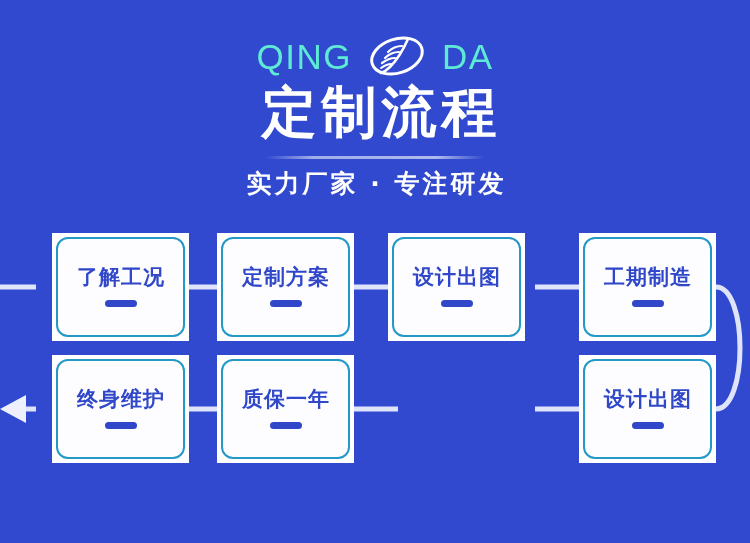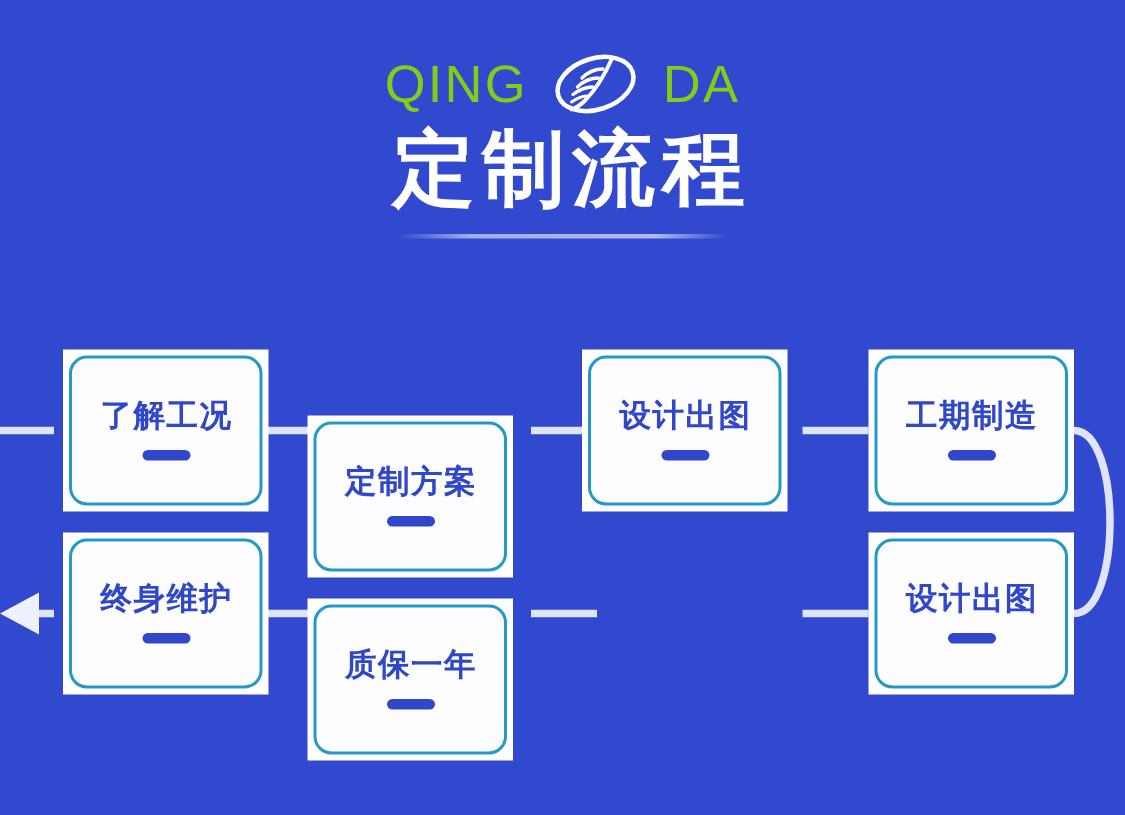--- a/index.html
+++ b/index.html
@@ -39,21 +39,21 @@
     left: 0;
     width: 750px;
     display: flex;
     align-items: center;
     justify-content: center;
     gap: 16px;
     height: 56px;
   }
 
   .brand-word {
-    color: #84cc16;
+    color: #5eead4;
     font-size: 35px;
     font-weight: 400;
     letter-spacing: 1.5px;
     line-height: 1;
   }
 
   .brand-mark {
     width: 58px;
     height: 44px;
     display: block;
@@ -160,22 +160,22 @@
     width: 32px;
     height: 7px;
     border-radius: 4px;
     background: #2f47c8;
   }
 
   
   .row1 { top: 8px; }
   .row2 { top: 130px; }
 
-  .col1 { left: 42px; }
-  .col2 { left: 205px; margin-top: 44px; }
+  .col1 { left: 52px; }
+  .col2 { left: 217px; }
   .col3 { left: 388px; }
   .col4 { left: 579px; }
 </style>
 </head>
 <body>
 
 <div class="poster">
 
   <div class="header">
 
@@ -191,20 +191,21 @@
           <path d="M27 24 C22 24 18 26 14 29" stroke="#ffffff" stroke-width="2.2" stroke-linecap="round" fill="none"></path>
           <path d="M23 30 C19 30 16 32 13 34" stroke="#ffffff" stroke-width="2" stroke-linecap="round" fill="none"></path>
         </svg>
       </span>
 
       <span class="brand-word">DA</span>
     </div>
 
     <div class="main-title">定制流程</div>
     <div class="title-rule"></div>
+    <div class="subtitle">实力厂家 · 专注研发</div>
   </div>
 
   <div class="flow">
 
     <svg class="connector-layer" viewBox="0 0 750 318" xmlns="http://www.w3.org/2000/svg">
       <g stroke="#dfe4fb" stroke-width="5" fill="none" stroke-linecap="butt">
 
         <line x1="0" y1="62" x2="36" y2="62"></line>
         <line x1="173" y1="62" x2="217" y2="62"></line>
         <line x1="354" y1="62" x2="398" y2="62"></line>

